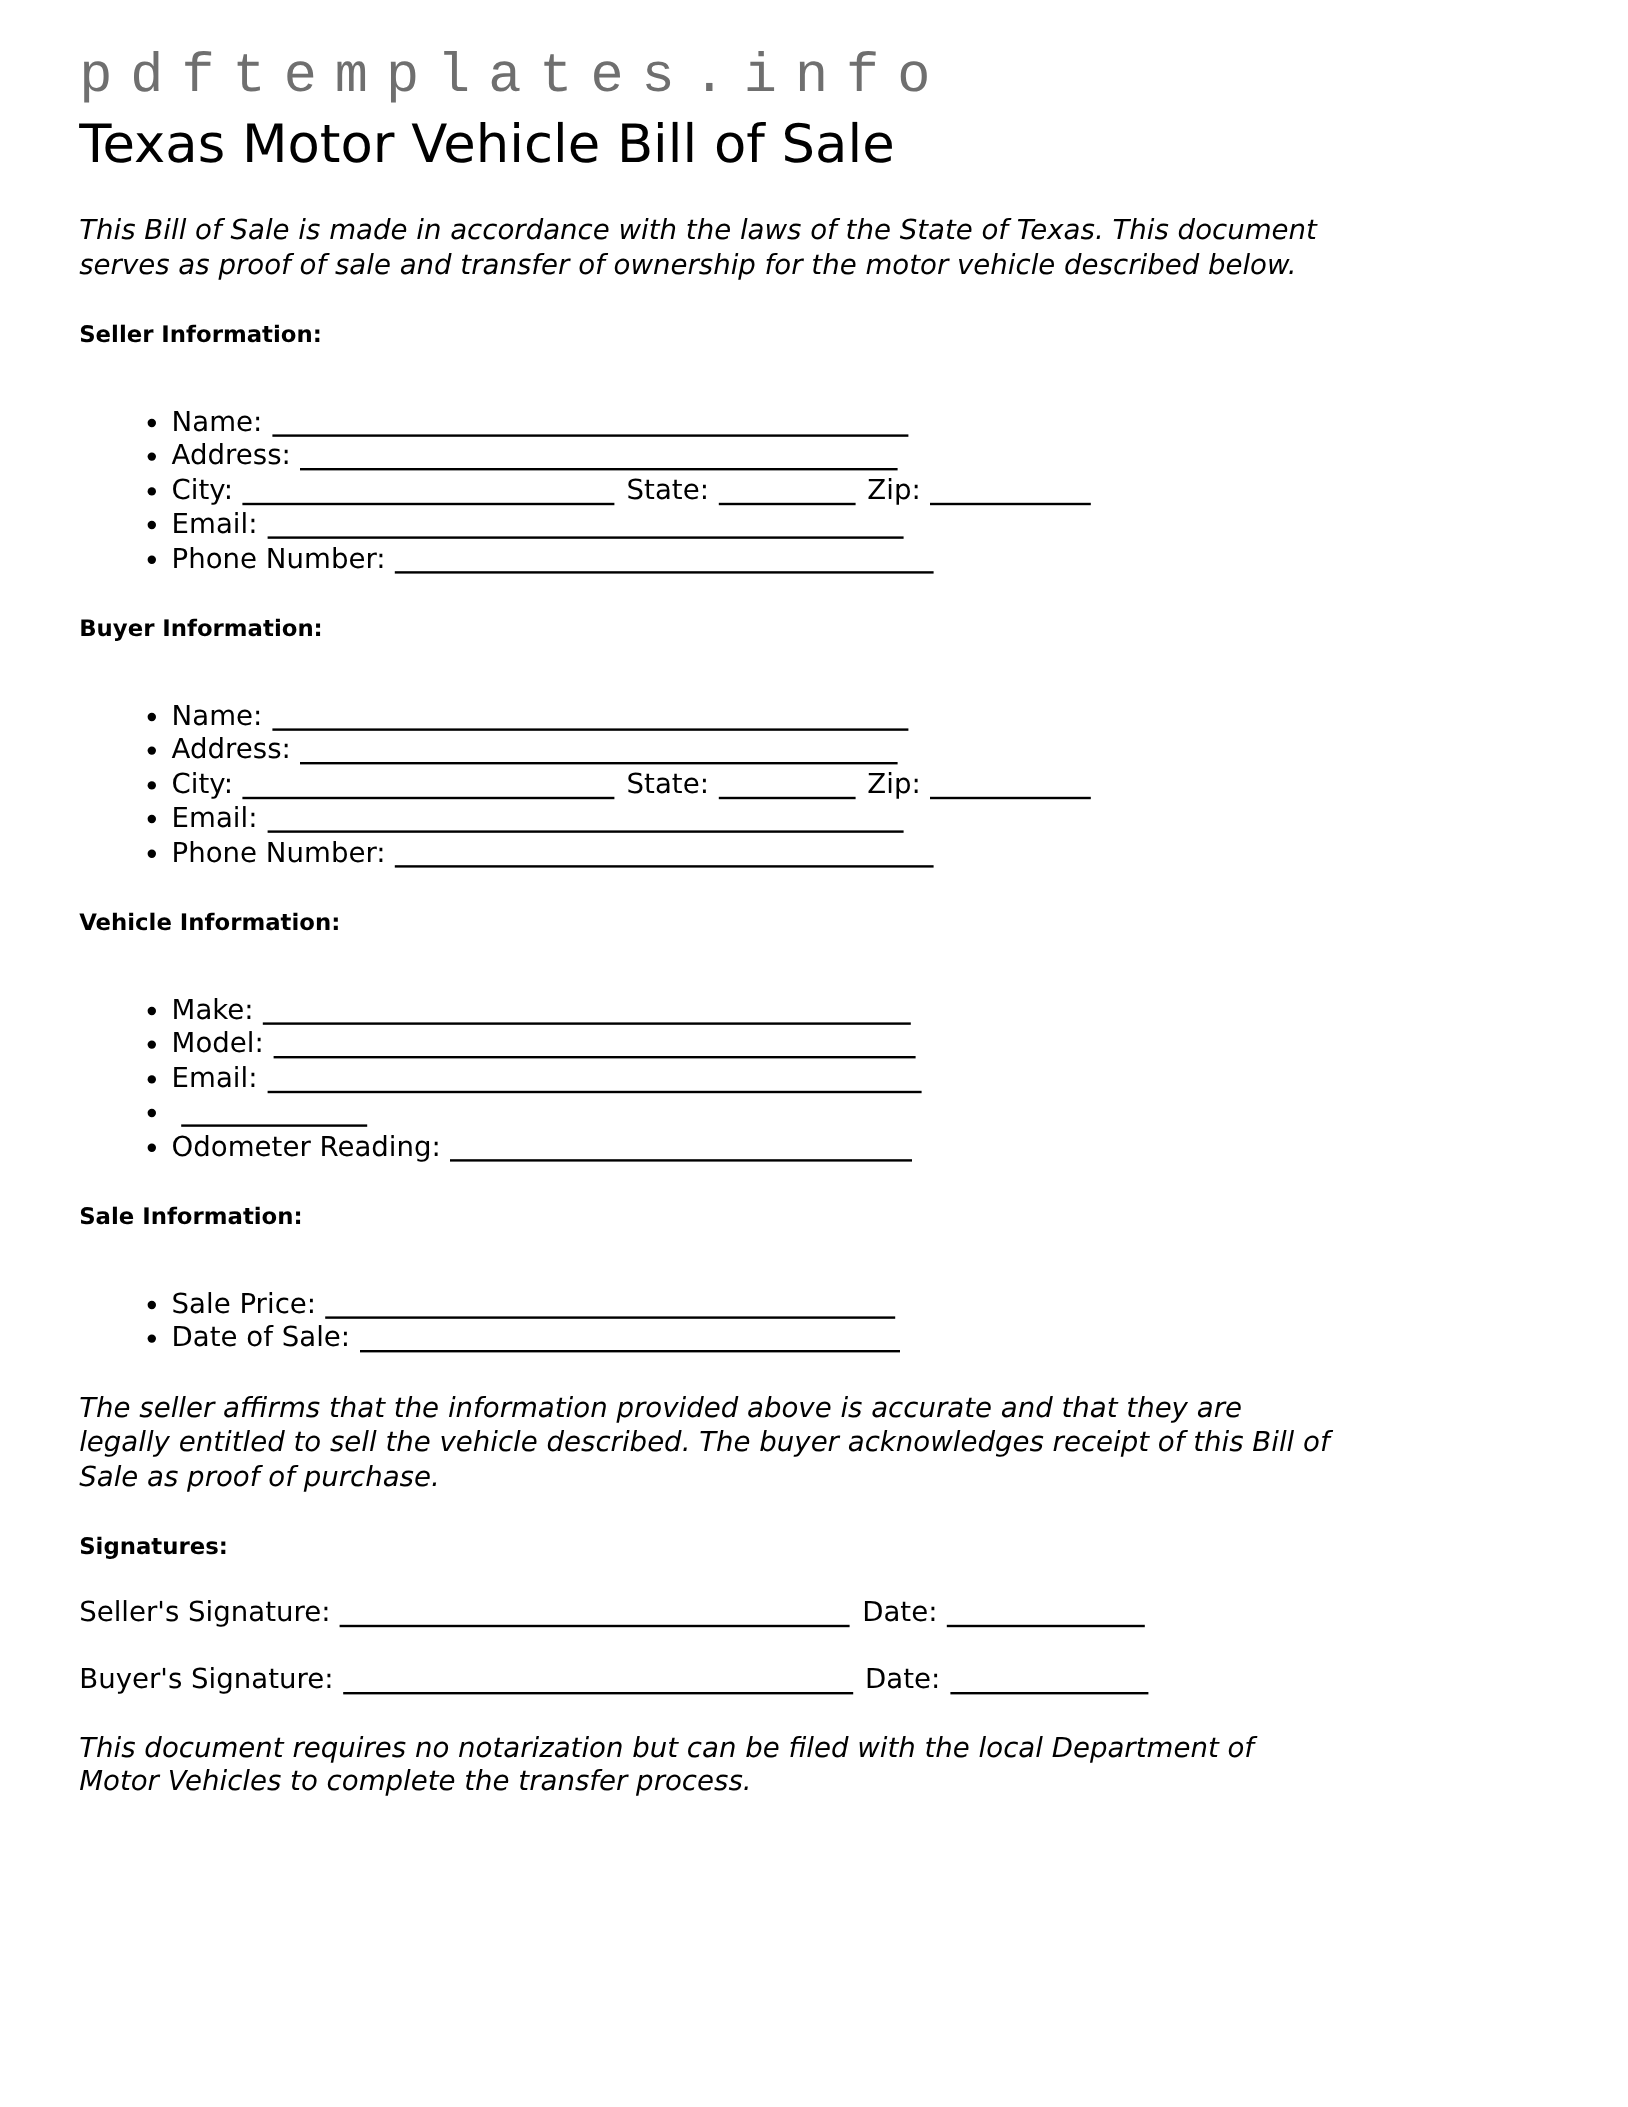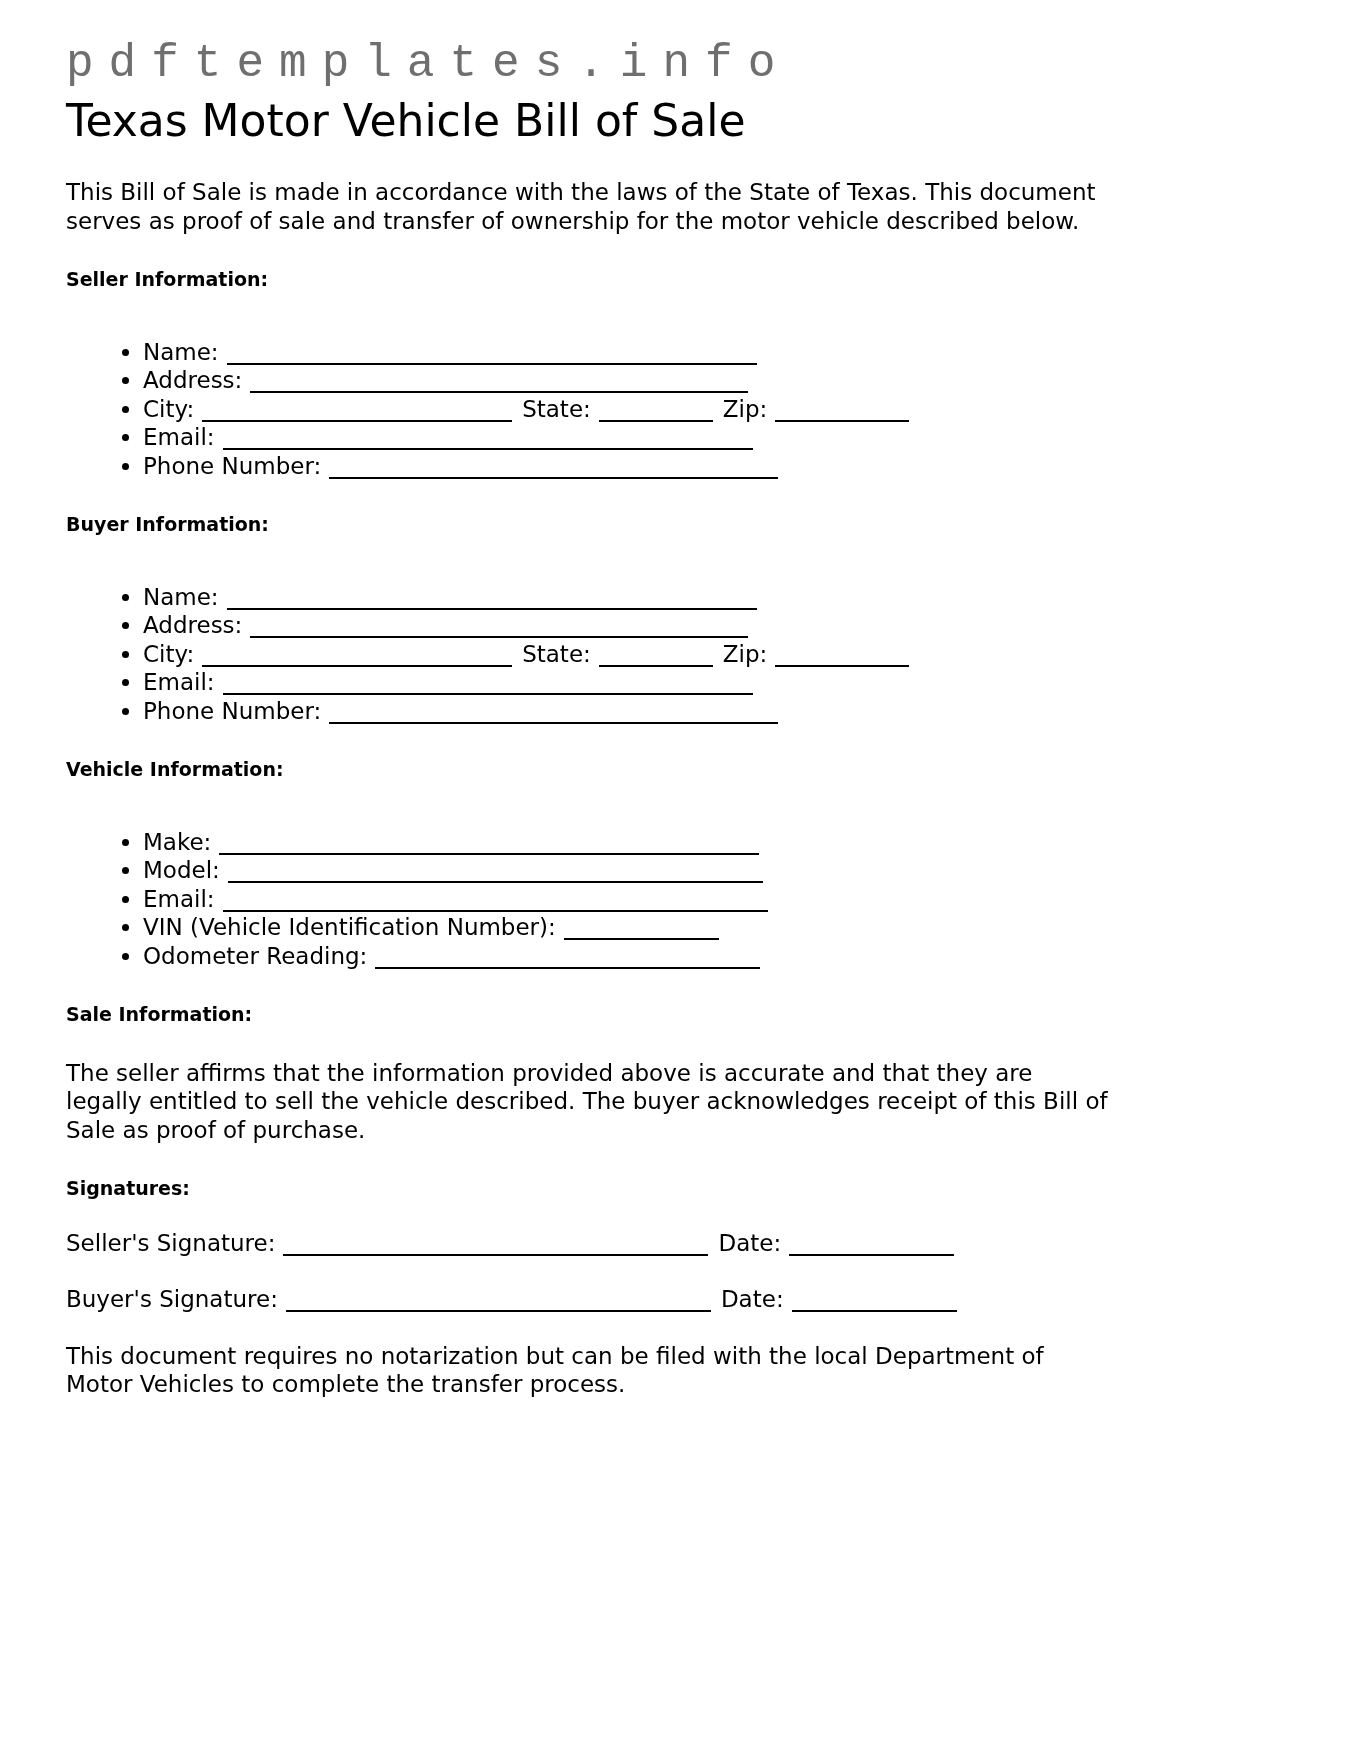--- a/index.html
+++ b/index.html
@@ -18,21 +18,21 @@
     font-size:46px;line-height:53px;
     letter-spacing:15px;
     color:#6f6f6f;
     white-space:nowrap;
   }
   h1.title{
     font-size:44px;line-height:55px;
     font-weight:normal;margin:2px 0 0 0;
     white-space:nowrap;
   }
-  .para{margin:30px 0 0 0;}
+  .para{margin:30px 0 0 0;font-style:italic;}
   .pline{display:block;white-space:nowrap;}
   h3.sec{font-size:19px;line-height:28.5px;font-weight:bold;margin:30px 0 0 0;white-space:nowrap;}
   ul.fields{margin:44px 0 0 0;padding:0 0 0 77px;list-style:disc;}
   ul.fields li{line-height:28.5px;white-space:nowrap;}
   .blank{
     display:inline-block;
     height:1em;
     border-bottom:2px solid #000000;
     vertical-align:-5px;
     margin-left:8px;
@@ -99,28 +99,36 @@
     <li>
       <span>Make:</span><span class="blank" style="width:540px"></span>
     </li>
     <li>
       <span>Model:</span><span class="blank" style="width:535px"></span>
     </li>
     <li>
       <span>Email:</span><span class="blank" style="width:545px"></span>
     </li>
     <li>
-      <span>VIN (Vehicle Identification Number):</span><span class="blank" style="width:155px"></span>
+      <span class="blank" style="width:155px"></span>
     </li>
     <li>
       <span>Odometer Reading:</span><span class="blank" style="width:385px"></span>
     </li>
   </ul>
 
   <h3 class="sec">Sale Information:</h3>
+  <ul class="fields">
+    <li>
+      <span>Sale Price:</span><span class="blank" style="width:475px"></span>
+    </li>
+    <li>
+      <span>Date of Sale:</span><span class="blank" style="width:450px"></span>
+    </li>
+  </ul>
 
   <p class="para">
     <span class="pline">The seller affirms that the information provided above is accurate and that they are</span>
     <span class="pline">legally entitled to sell the vehicle described. The buyer acknowledges receipt of this Bill of</span>
     <span class="pline">Sale as proof of purchase.</span>
   </p>
 
   <h3 class="sec">Signatures:</h3>
 
   <div class="sigrow">

